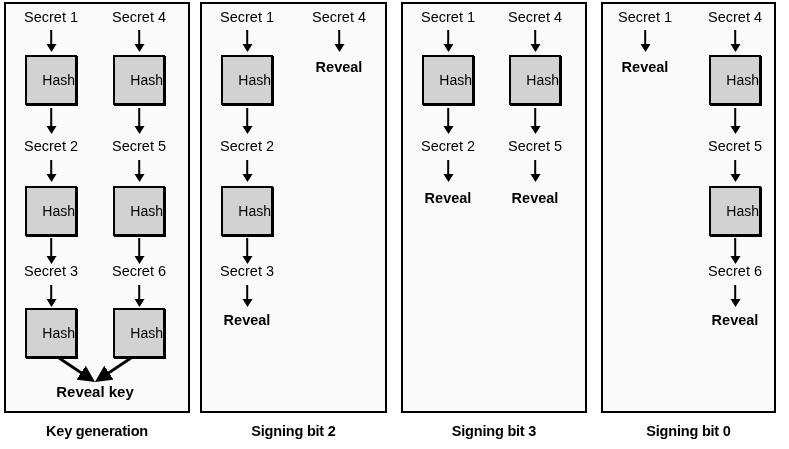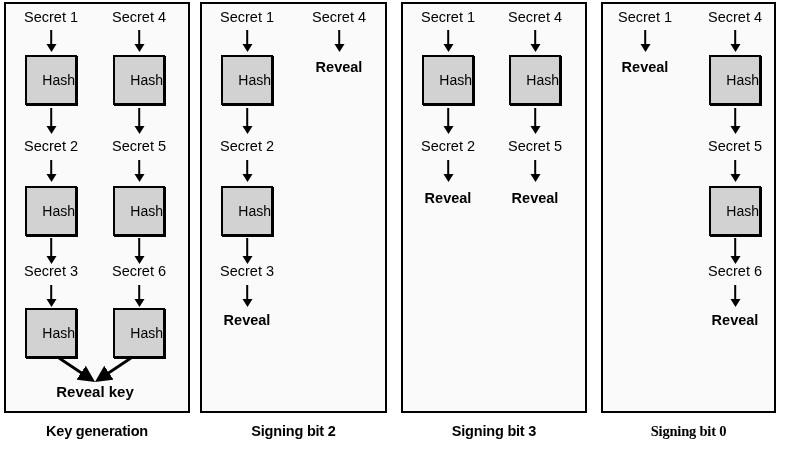--- a/index.html
+++ b/index.html
@@ -17,21 +17,21 @@
   #panel-2{left:401px;width:186px;}
   #panel-3{left:601px;width:175px;}
   .caption{
     position:absolute;top:418px;height:26px;
     font-weight:bold;font-size:14.5px;letter-spacing:-0.2px;
     text-align:center;line-height:26px;white-space:nowrap;
   }
   #caption-0{left:4px;width:186px;}
   #caption-1{left:200px;width:187px;}
   #caption-2{left:401px;width:186px;}
-  #caption-3{left:601px;width:175px;font-family:Liberation Serif, serif;}
+  #caption-3{left:601px;width:175px;}
 
   
   .lbl{
     position:absolute;transform:translateX(-50%);
     font-size:14.5px;line-height:15px;white-space:nowrap;text-align:right;
   }
   .lbl.reveal{font-weight:bold;font-size:14.5px;}
 
   
   .hashbox{

